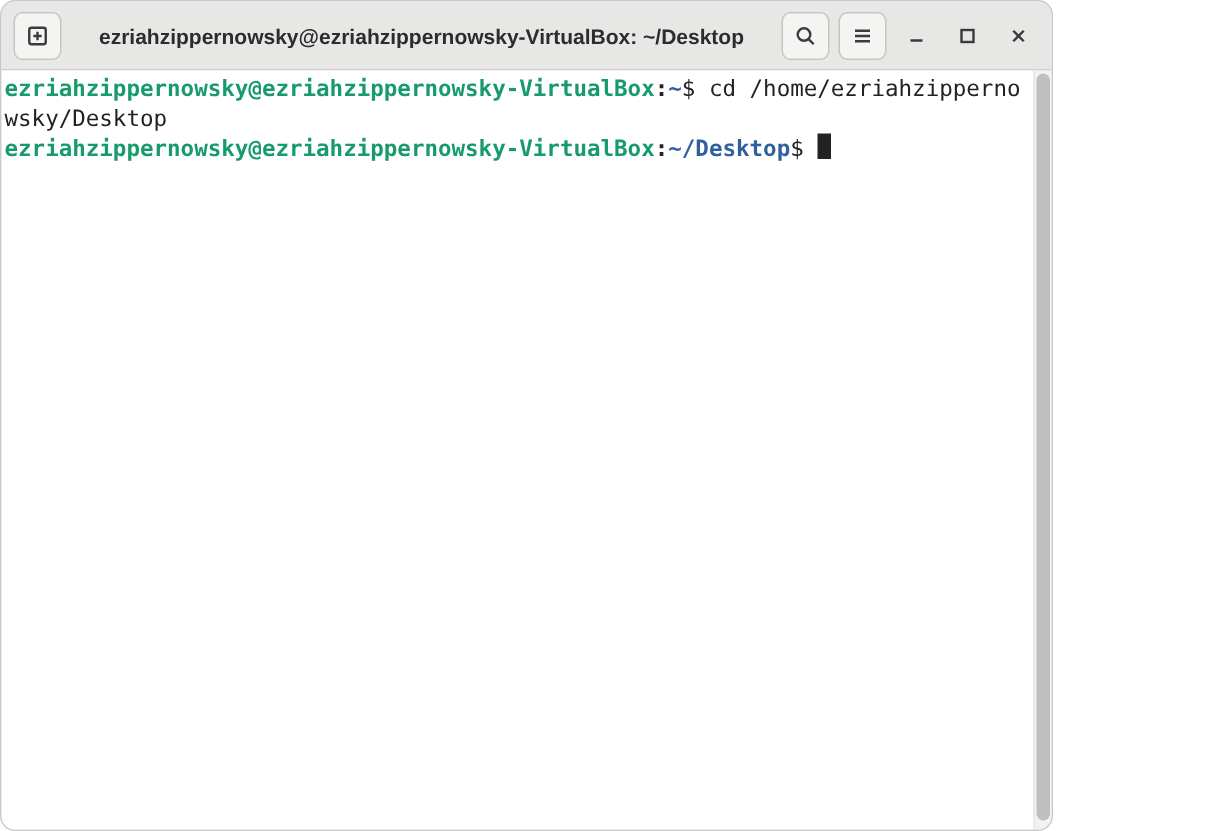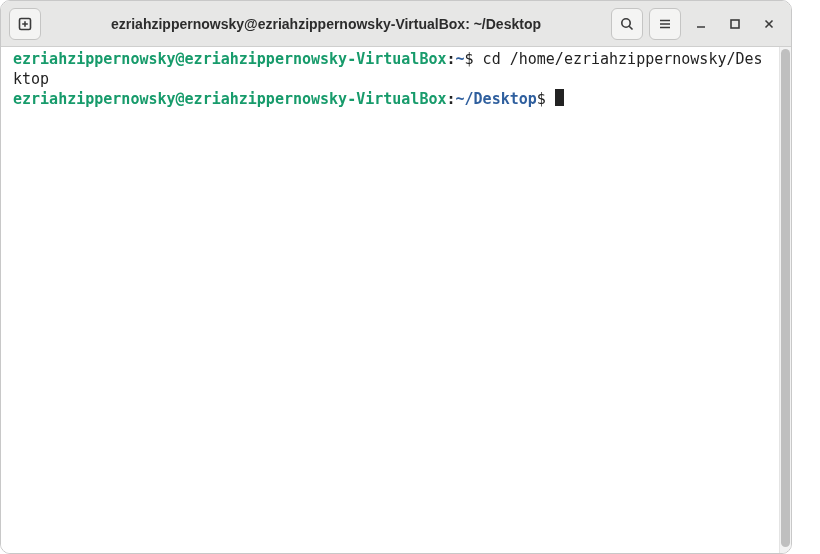--- a/index.html
+++ b/index.html
@@ -1,18 +1,18 @@
 <!DOCTYPE html>
 <html><head>
 <meta charset="utf-8">
 <style>
   * { box-sizing: border-box; margin: 0; padding: 0; }
   html, body { width: 820px; height: 554px; overflow: hidden; font-family: sans-serif; }
   .window {
-    width: 792px; height: 554px;
+    width: 702px; height: 554px;
     background: #ffffff;
     border: 1px solid #c8c8c8;
     border-radius: 10px;
     display: flex; flex-direction: column;
     overflow: hidden;
   }
   .titlebar {
     height: 46px;
     background: #e7e7e6;
     border-bottom: 1px solid #cfcfce;
@@ -50,21 +50,21 @@
     flex: 1;
     position: relative;
     display: flex;
   }
   .terminal {
     flex: 1;
     background: #ffffff;
     font-family: "DejaVu Sans Mono", "Ubuntu Mono", monospace;
     font-size: 15px;
     line-height: 20px;
-    padding: 2px 12px;
+    padding: 2px 2px;
     white-space: pre-wrap;
     word-break: break-all;
     color: #222;
     overflow: hidden;
   }
   .scrollbar {
     width: 12px;
     background: #f2f2f2;
     border-left: 1px solid #e4e4e4;
     position: relative;

